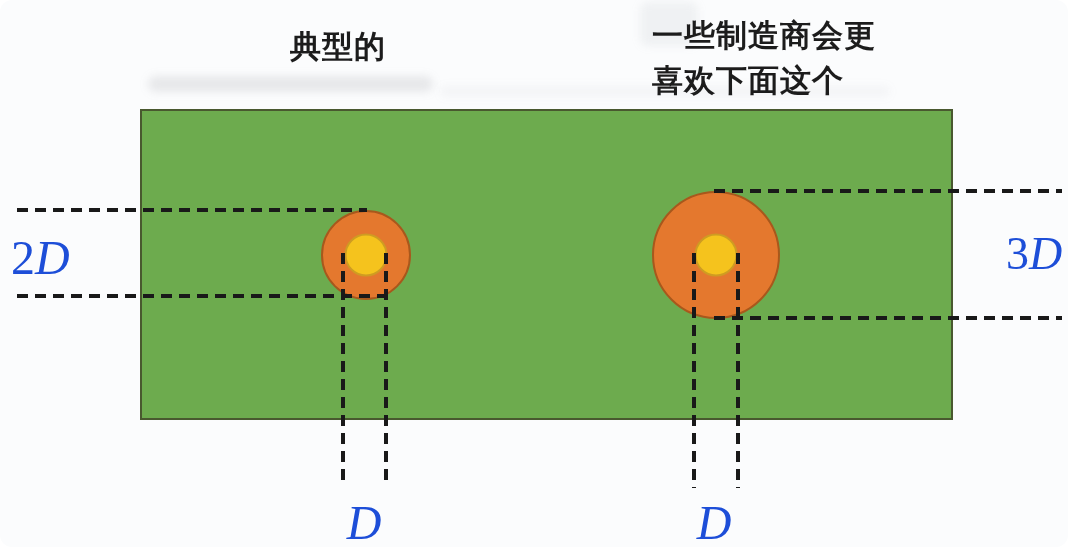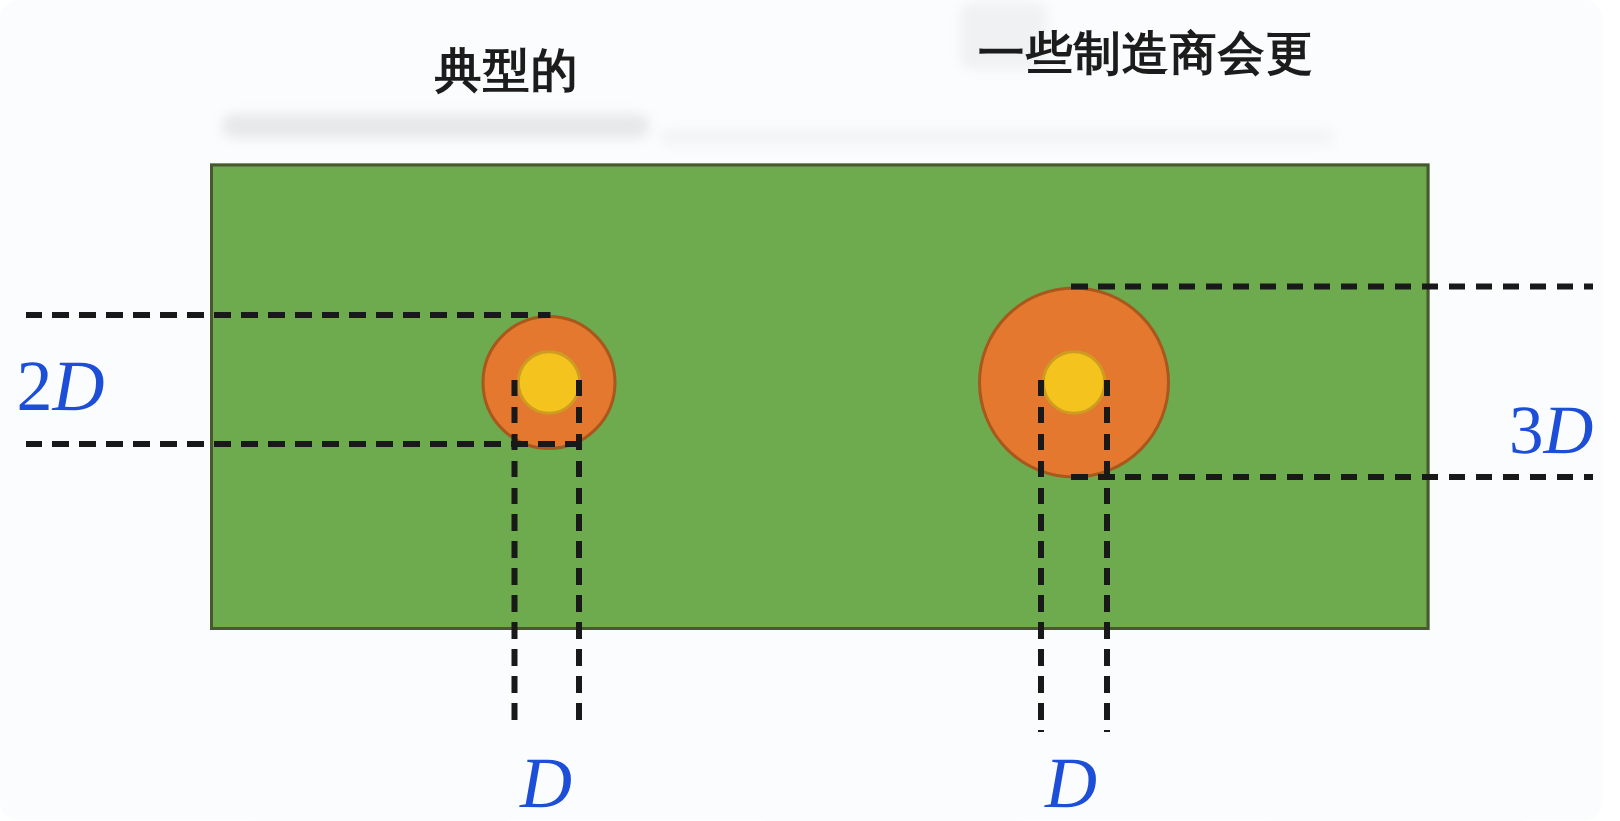--- a/index.html
+++ b/index.html
@@ -89,21 +89,21 @@
   .dim {
     position: absolute;
     color: #1d4ed8;
     font-family: Liberation Serif, serif;
     font-size: 48px;
     line-height: 1;
     white-space: nowrap;
   }
   .dim .sym { font-style: italic; }
   .dim-2d { left: 11px;   top: 234px; }
-  .dim-3d { left: 1006px; top: 231px; font-size: 46px; margin-top: 33px; }
+  .dim-3d { left: 1006px; top: 231px; font-size: 46px; }
   .dim-d-left  { left: 340px; top: 499px; width: 48px; text-align: center; }
   .dim-d-right { left: 690px; top: 499px; width: 48px; text-align: center; }
 
   
   .smudge {
     position: absolute;
     filter: blur(4px);
     border-radius: 8px;
     pointer-events: none;
   }
@@ -146,20 +146,21 @@
   <div class="vline vline-left-a"></div>
   <div class="vline vline-left-b"></div>
   <div class="vline vline-right-a"></div>
   <div class="vline vline-right-b"></div>
 
   <div class="title title-left">
     <span>典型的</span>
   </div>
   <div class="title title-right">
     <div>一些制造商会更</div>
+    <div>喜欢下面这个</div>
   </div>
 
   <div class="dim dim-2d">
     <span class="num">2</span><span class="sym">D</span>
   </div>
   <div class="dim dim-3d">
     <span class="num">3</span><span class="sym">D</span>
   </div>
   <div class="dim dim-d-left">
     <span class="sym">D</span>

